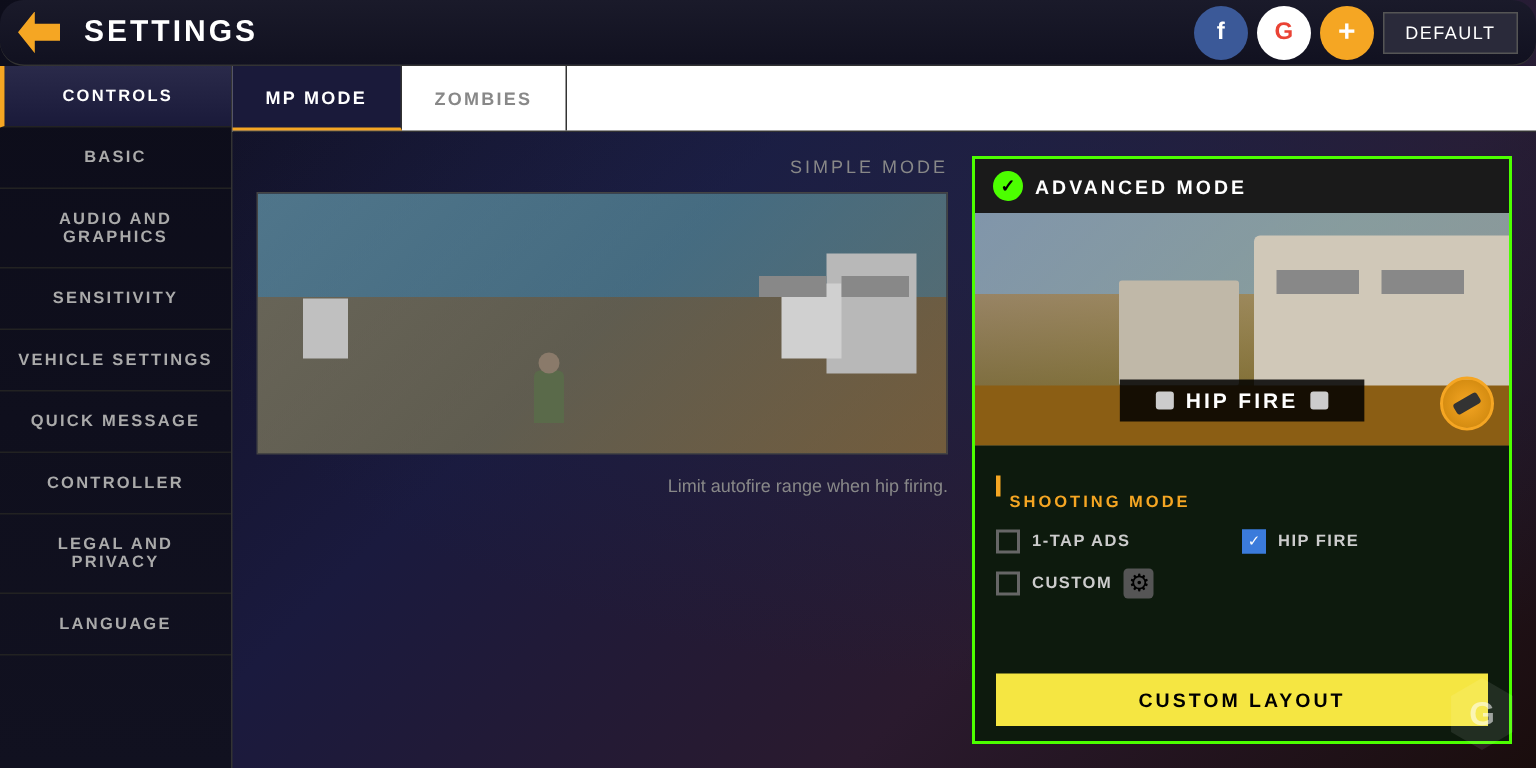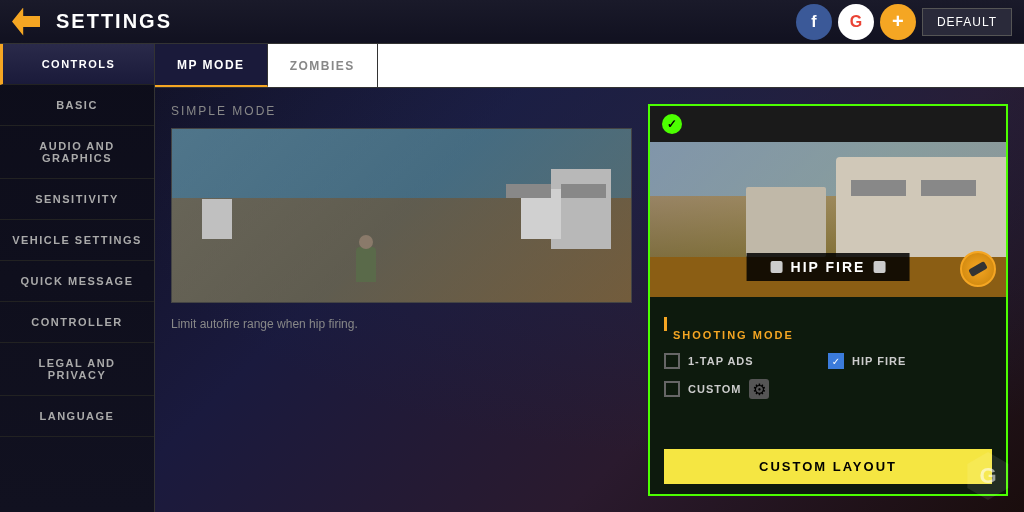--- a/index.html
+++ b/index.html
@@ -29,20 +29,21 @@
     .header {
       position: absolute;
       top: 0; left: 0; right: 0;
       height: 44px;
       background: linear-gradient(180deg, #1a1a2a 0%, #111120 100%);
       display: flex;
       align-items: center;
       padding: 0 12px;
       border-bottom: 1px solid #333;
       z-index: 10;
+      border-radius: 16px;
     }
     .back-btn {
       display: flex;
       align-items: center;
       gap: 8px;
       cursor: pointer;
     }
     .back-arrow {
       width: 28px;
       height: 28px;
@@ -160,21 +161,21 @@
       display: flex;
       padding: 16px;
       gap: 16px;
     }
 
     
     .simple-mode {
       flex: 1;
       display: flex;
       flex-direction: column;
-      align-items: flex-start;
+      align-items: flex-end;
     }
     .mode-label {
       color: #888;
       font-size: 12px;
       letter-spacing: 2px;
       margin-bottom: 10px;
       text-transform: uppercase;
     }
     .mode-preview {
       width: 100%;
@@ -462,20 +463,21 @@
           <div class="vent" style="width:45px;height:14px;top:55px;right:25px;"></div>
           <div class="vent" style="width:45px;height:14px;top:55px;right:80px;"></div>
           <div class="soldier"></div>
         </div>
         <div class="simple-desc">Limit autofire range when hip firing.</div>
       </div>
 
       <div class="advanced-mode">
         <div class="advanced-header">
           <div class="check-circle">✓</div>
+          <span class="advanced-title">ADVANCED MODE</span>
         </div>
         <div class="advanced-preview">
           <div class="adv-scene-bg"></div>
           <div class="adv-b1"></div>
           <div class="adv-b2"></div>
           <div class="adv-vent1"></div>
           <div class="adv-vent2"></div>
           <div class="adv-floor"></div>
           <div class="hip-fire-banner">
             <div class="hip-fire-indicator"></div>

